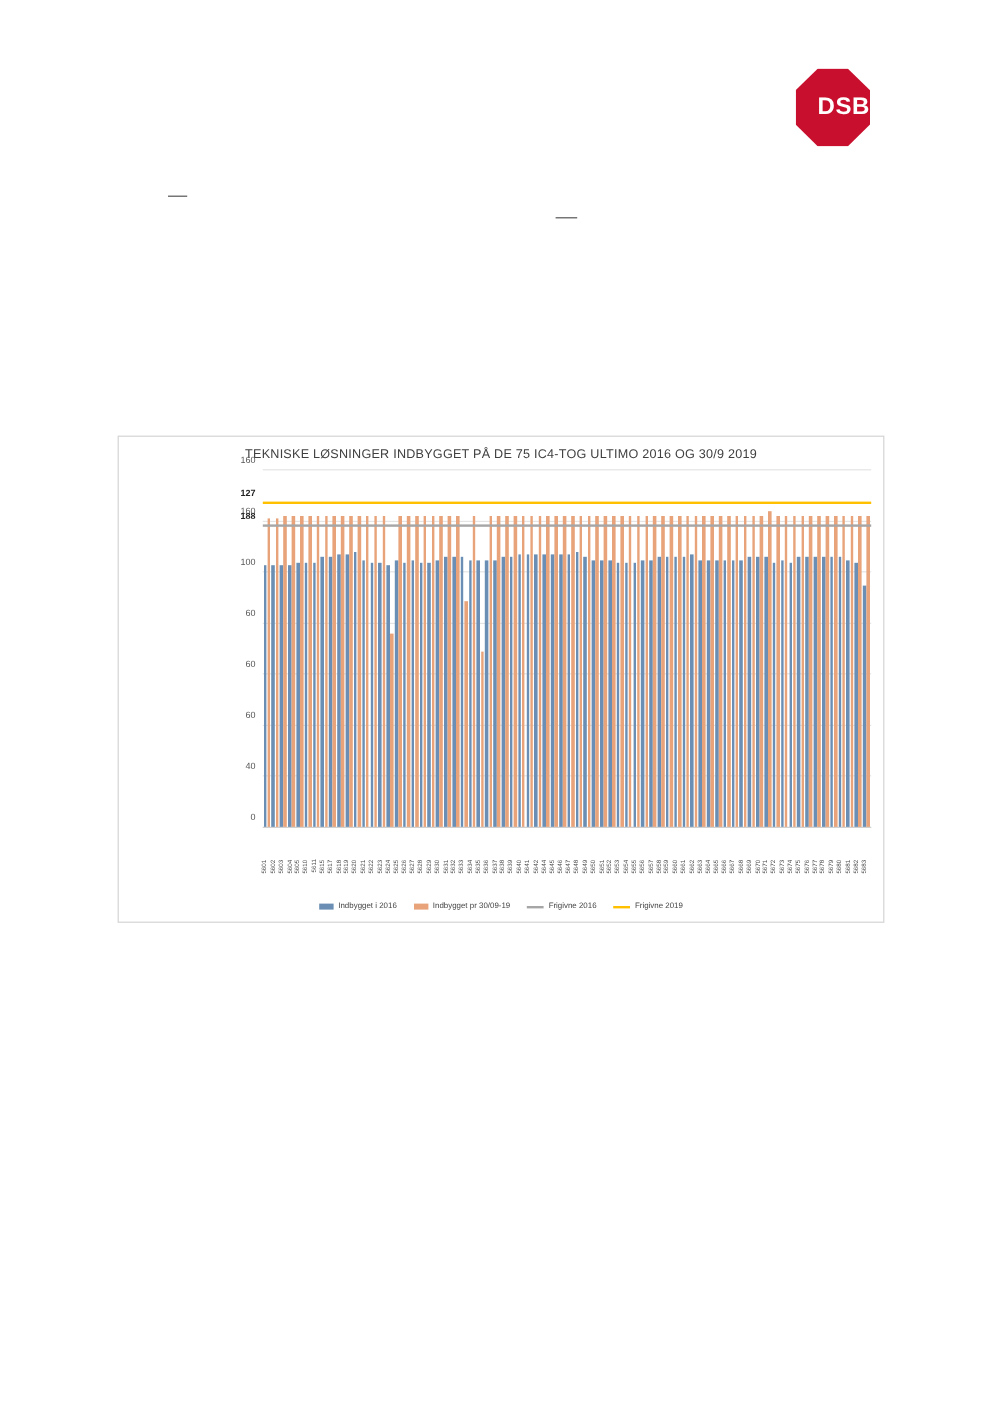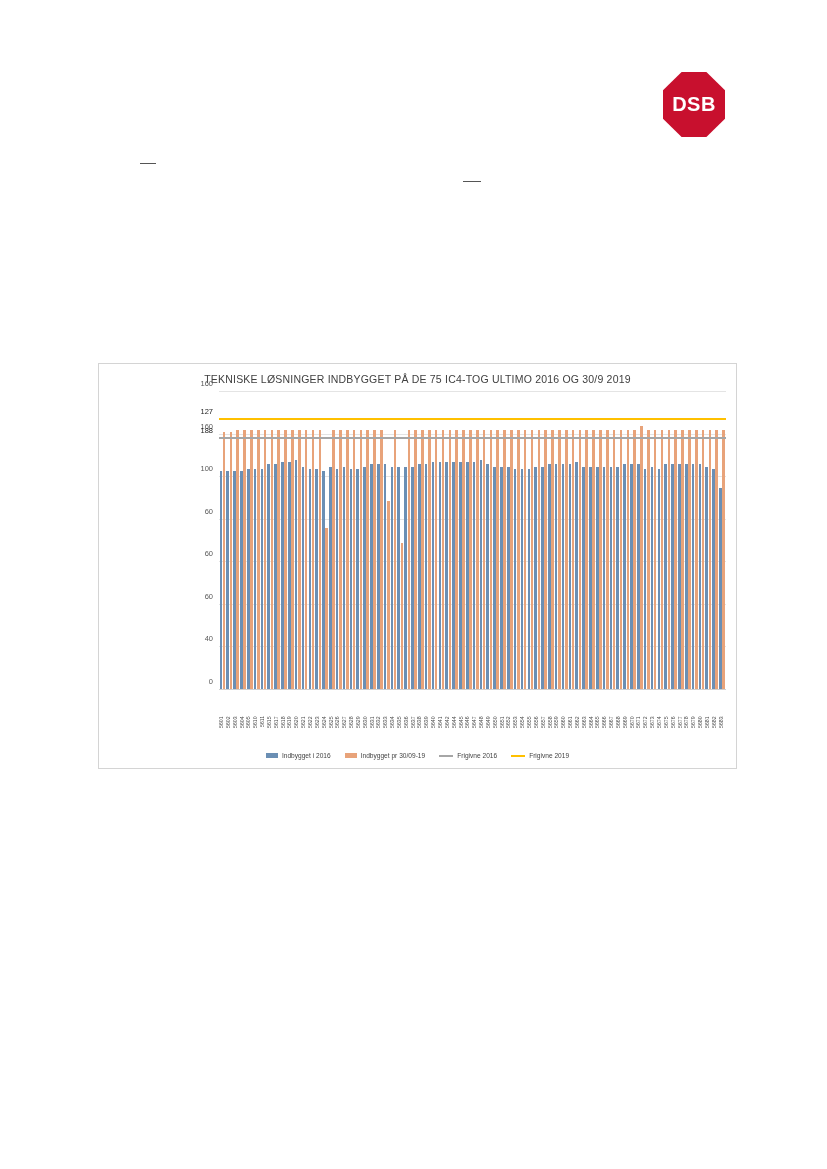--- a/index.html
+++ b/index.html
@@ -25,22 +25,21 @@
     height: 65px;
   }
   .logo-shape {
     width: 62px;
     height: 65px;
     background: #c8102e;
     
     clip-path: polygon(30% 0%, 70% 0%, 100% 28%, 100% 72%, 70% 100%, 30% 100%, 0% 72%, 0% 28%);
     display: flex;
     align-items: center;
-    justify-content: center;
-    margin-top: 15px;
+    justify-content: flex-end;
   }
   .logo-text {
     color: #ffffff;
     font-size: 20px;
     font-weight: bold;
     letter-spacing: 0.5px;
     font-family: "Liberation Sans", sans-serif;
   }
 
   
@@ -103,21 +102,21 @@
   }
   .ytick {
     position: absolute;
     right: calc(100% + 6px);
     transform: translateY(-50%);
     font-size: 7.5px;
     color: #595959;
     white-space: nowrap;
   }
   .ytick.highlight {
-    font-weight: normal;
+    font-weight: bold;
     color: #222;
   }
 
   
   .refline {
     position: absolute;
     left: 0;
     right: 0;
     height: 1.6px;
   }

